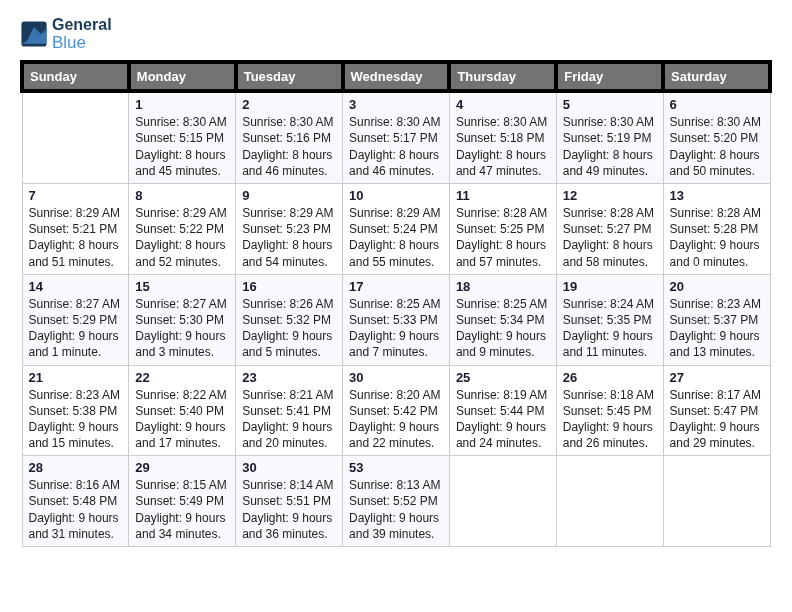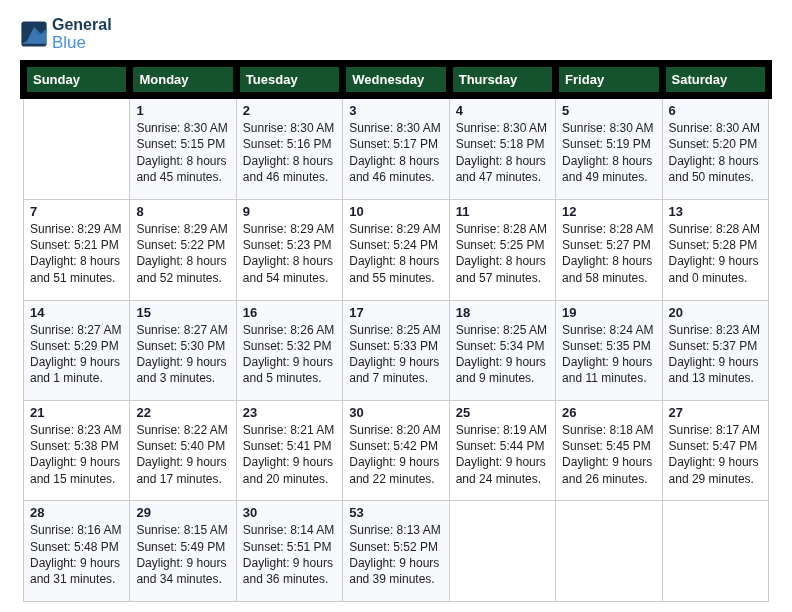--- a/index.html
+++ b/index.html
@@ -5,21 +5,21 @@
     * { margin: 0; padding: 0; box-sizing: border-box; }
     body {
       font-family: Arial, sans-serif;
       background: #fff;
       width: 792px;
       height: 612px;
       overflow: hidden;
     }
     .page {
       width: 792px;
-      height: 612px;
+      height: 460px;
       padding: 16px 20px 10px 20px;
       display: flex;
       flex-direction: column;
     }
     .header {
       display: flex;
       justify-content: space-between;
       align-items: flex-start;
       margin-bottom: 8px;
     }
@@ -43,27 +43,27 @@
     .location {
       font-size: 15px;
       color: #333;
     }
     .calendar-table {
       width: 100%;
       border-collapse: collapse;
       flex: 1;
     }
     .calendar-table thead tr th {
-      background: #14532d;
+      background: #737373;
       color: #fff;
       font-size: 13px;
       font-weight: bold;
       text-align: left;
       padding: 5px 6px;
-      border: 7px solid #000000;
+      border: 4px solid #000000;
     }
     .calendar-table tbody tr td {
       border: 1px solid #ccc;
       vertical-align: top;
       padding: 4px 6px;
       font-size: 10.5px;
       color: #222;
       width: calc(100% / 7);
       height: 86px;
     }

